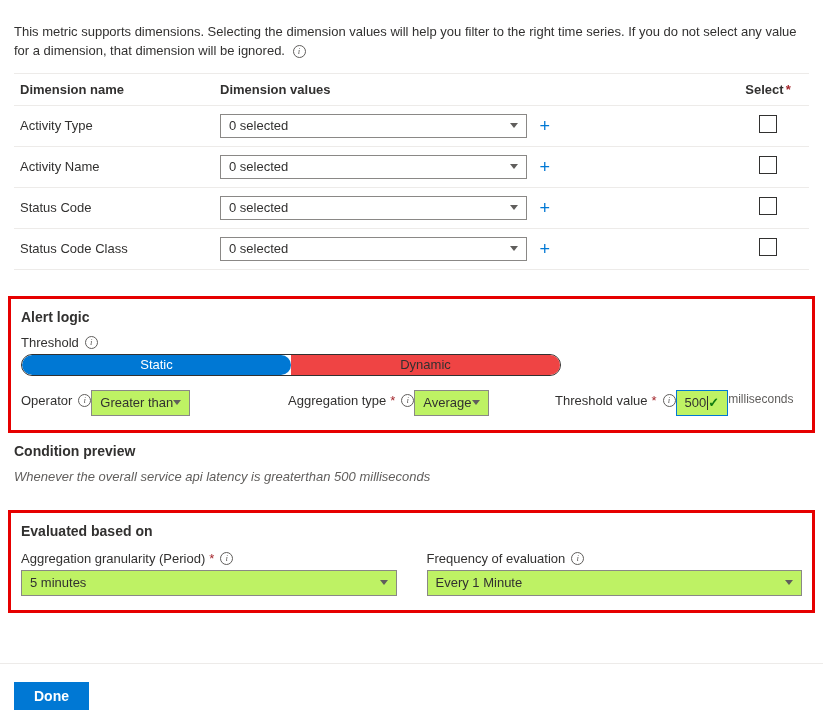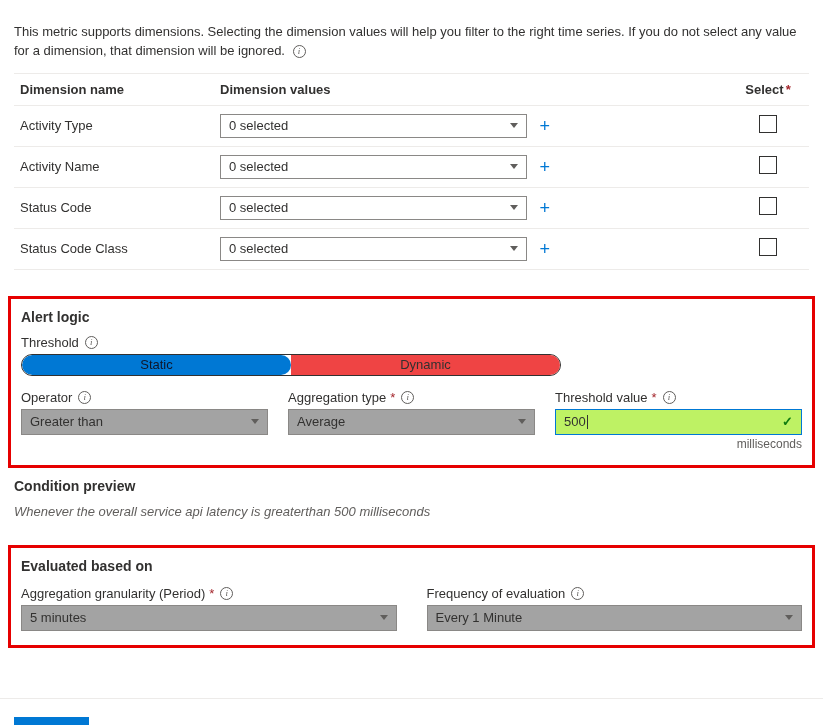--- a/index.html
+++ b/index.html
@@ -113,37 +113,37 @@
   .pill-opt {
     flex: 1;
     display: flex;
     align-items: center;
     justify-content: center;
     cursor: pointer;
     background: #ef4444;
   }
   .pill-opt.active {
     background: #0078d4;
-    color: #0f172a;
+    color: #ffffff;
     border-radius: 14px;
   }
   .three-col {
     display: flex;
     gap: 20px;
     margin-top: 14px;
   }
-  .three-col > div { flex: 1; display:flex; flex-direction:column; }
+  .three-col > div { flex: 1; display:flex; flex-direction:row; }
   .select {
     height: 26px;
     border: 1px solid #8a8886;
     display: flex;
     align-items: center;
     justify-content: space-between;
     padding: 0 8px;
-    background: #a3a3a3;
+    background: #bef264;
     cursor: pointer;
   }
   .tv-input {
     height: 26px;
     border: 1px solid #0078d4;
     display: flex;
     align-items: center;
     padding: 0 8px;
     background: #bef264;
     font-size: 13px;

